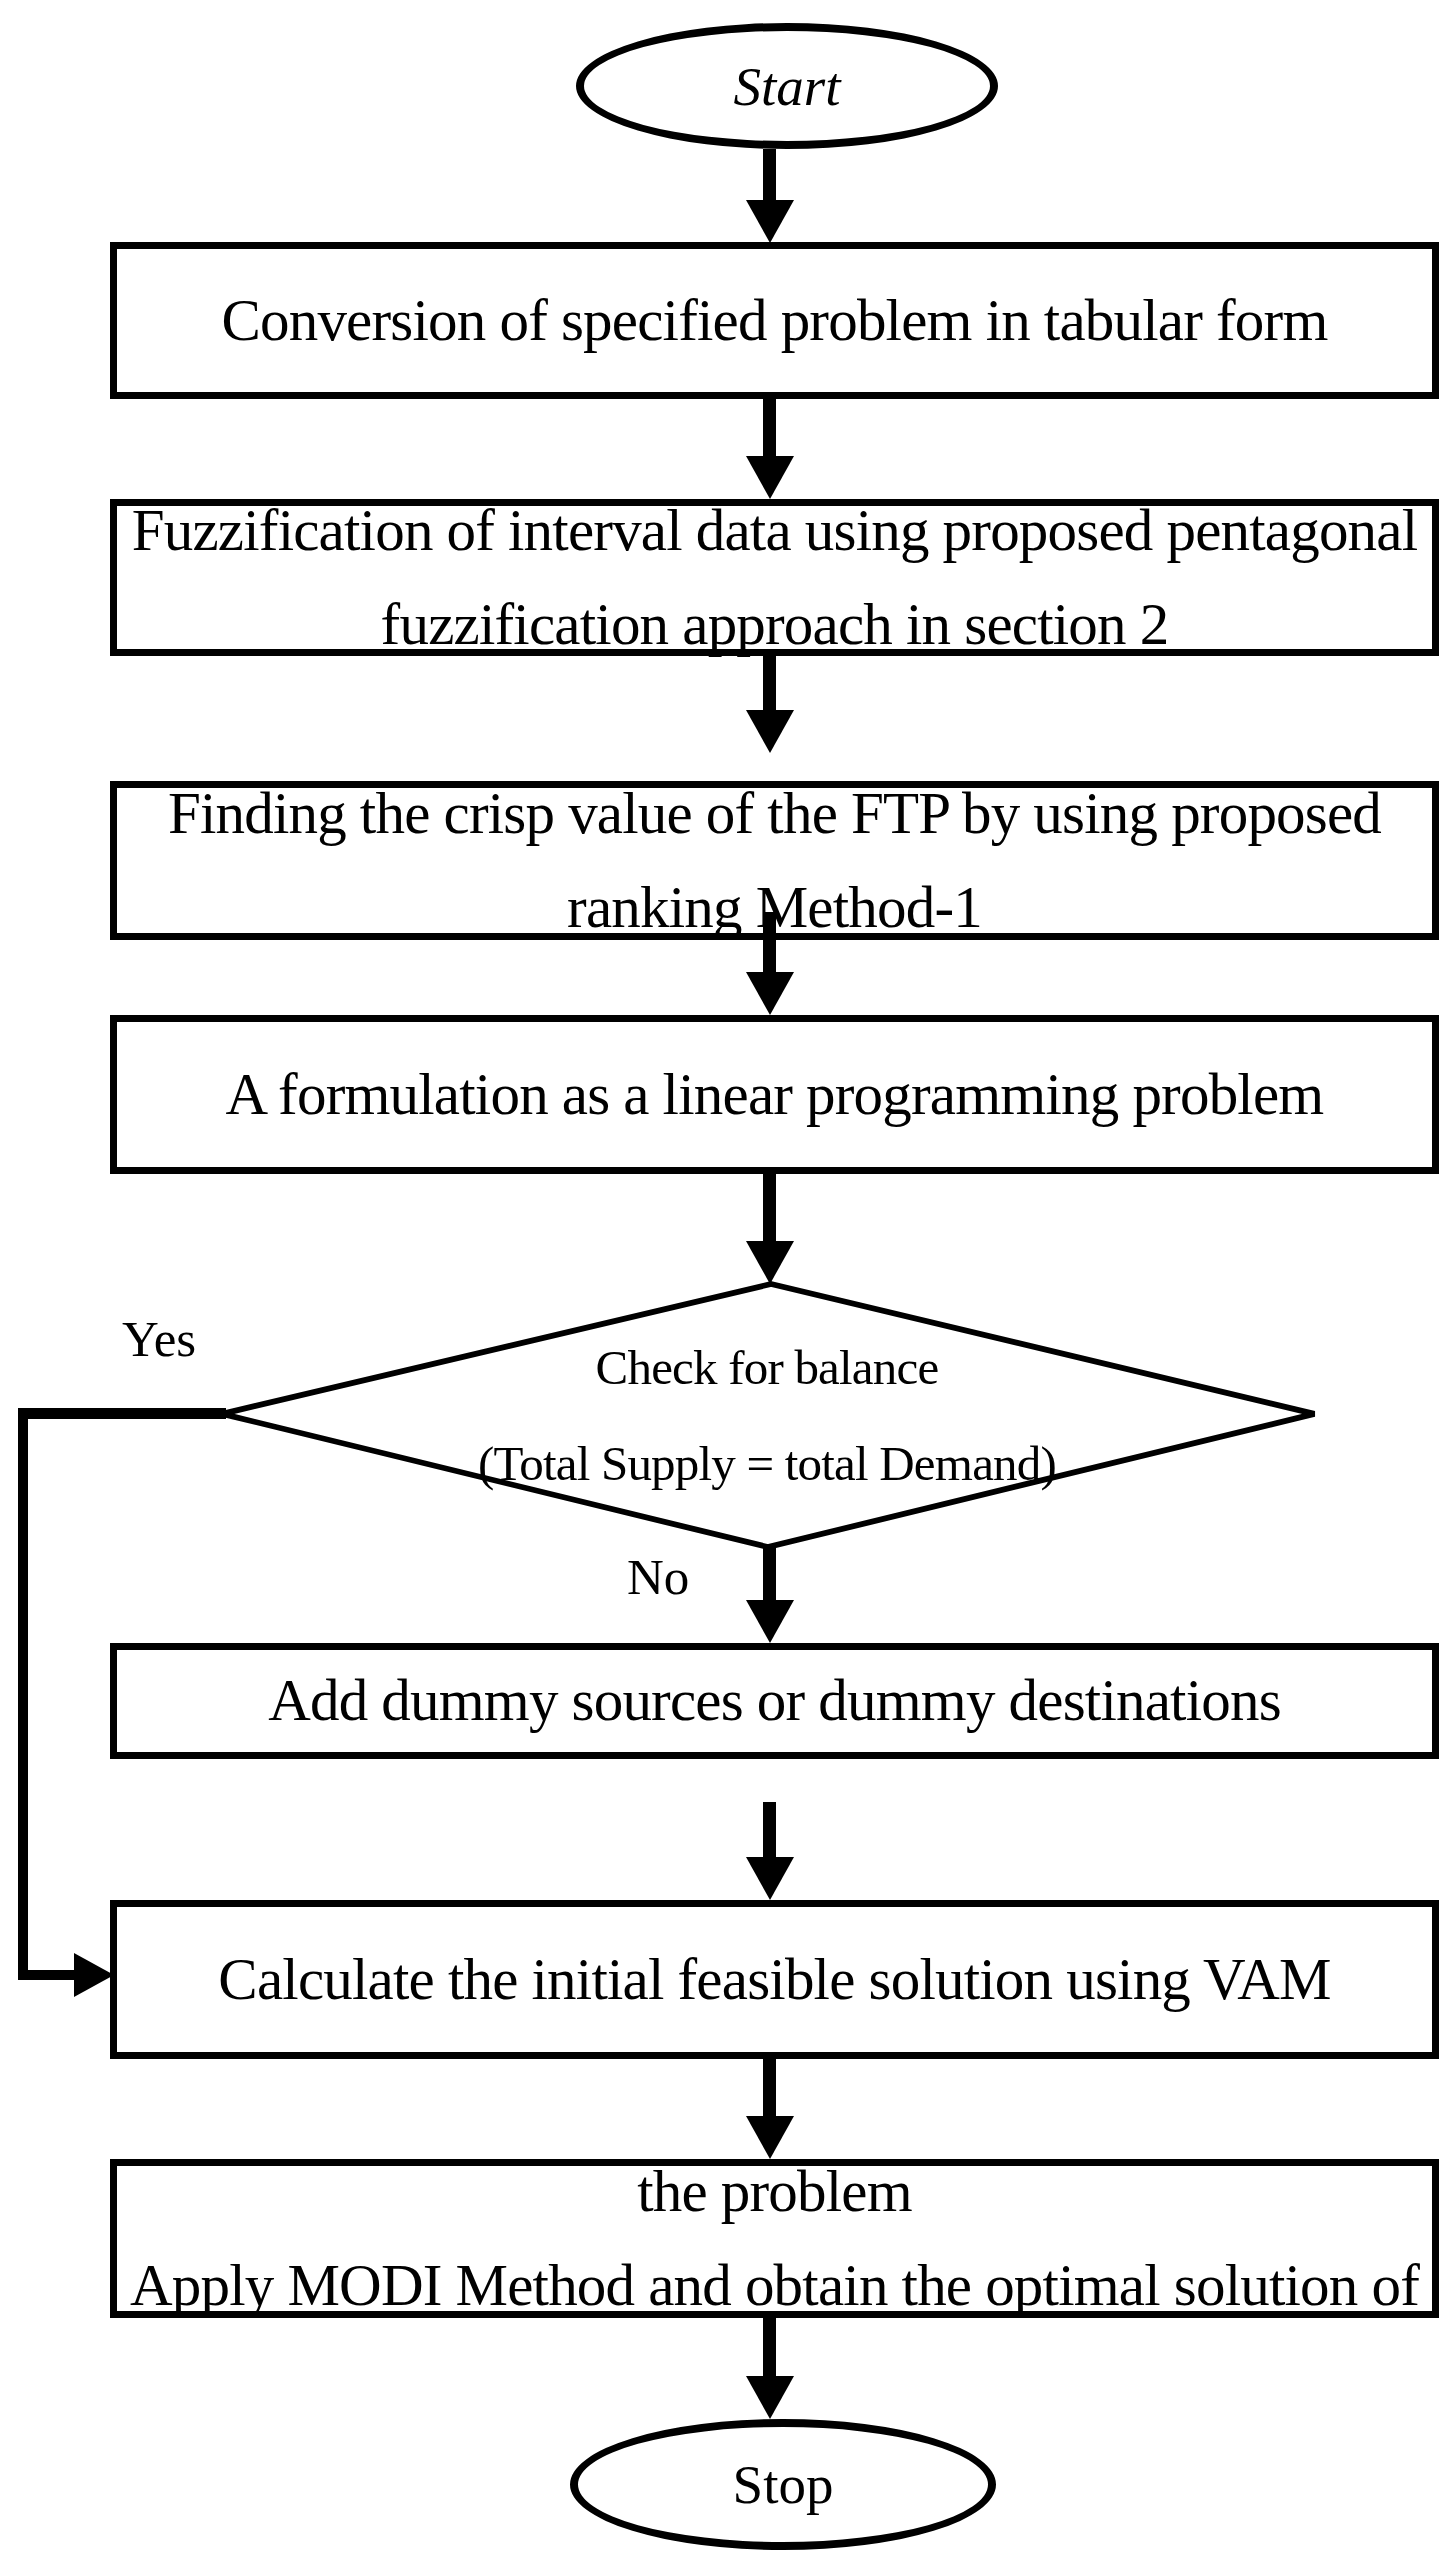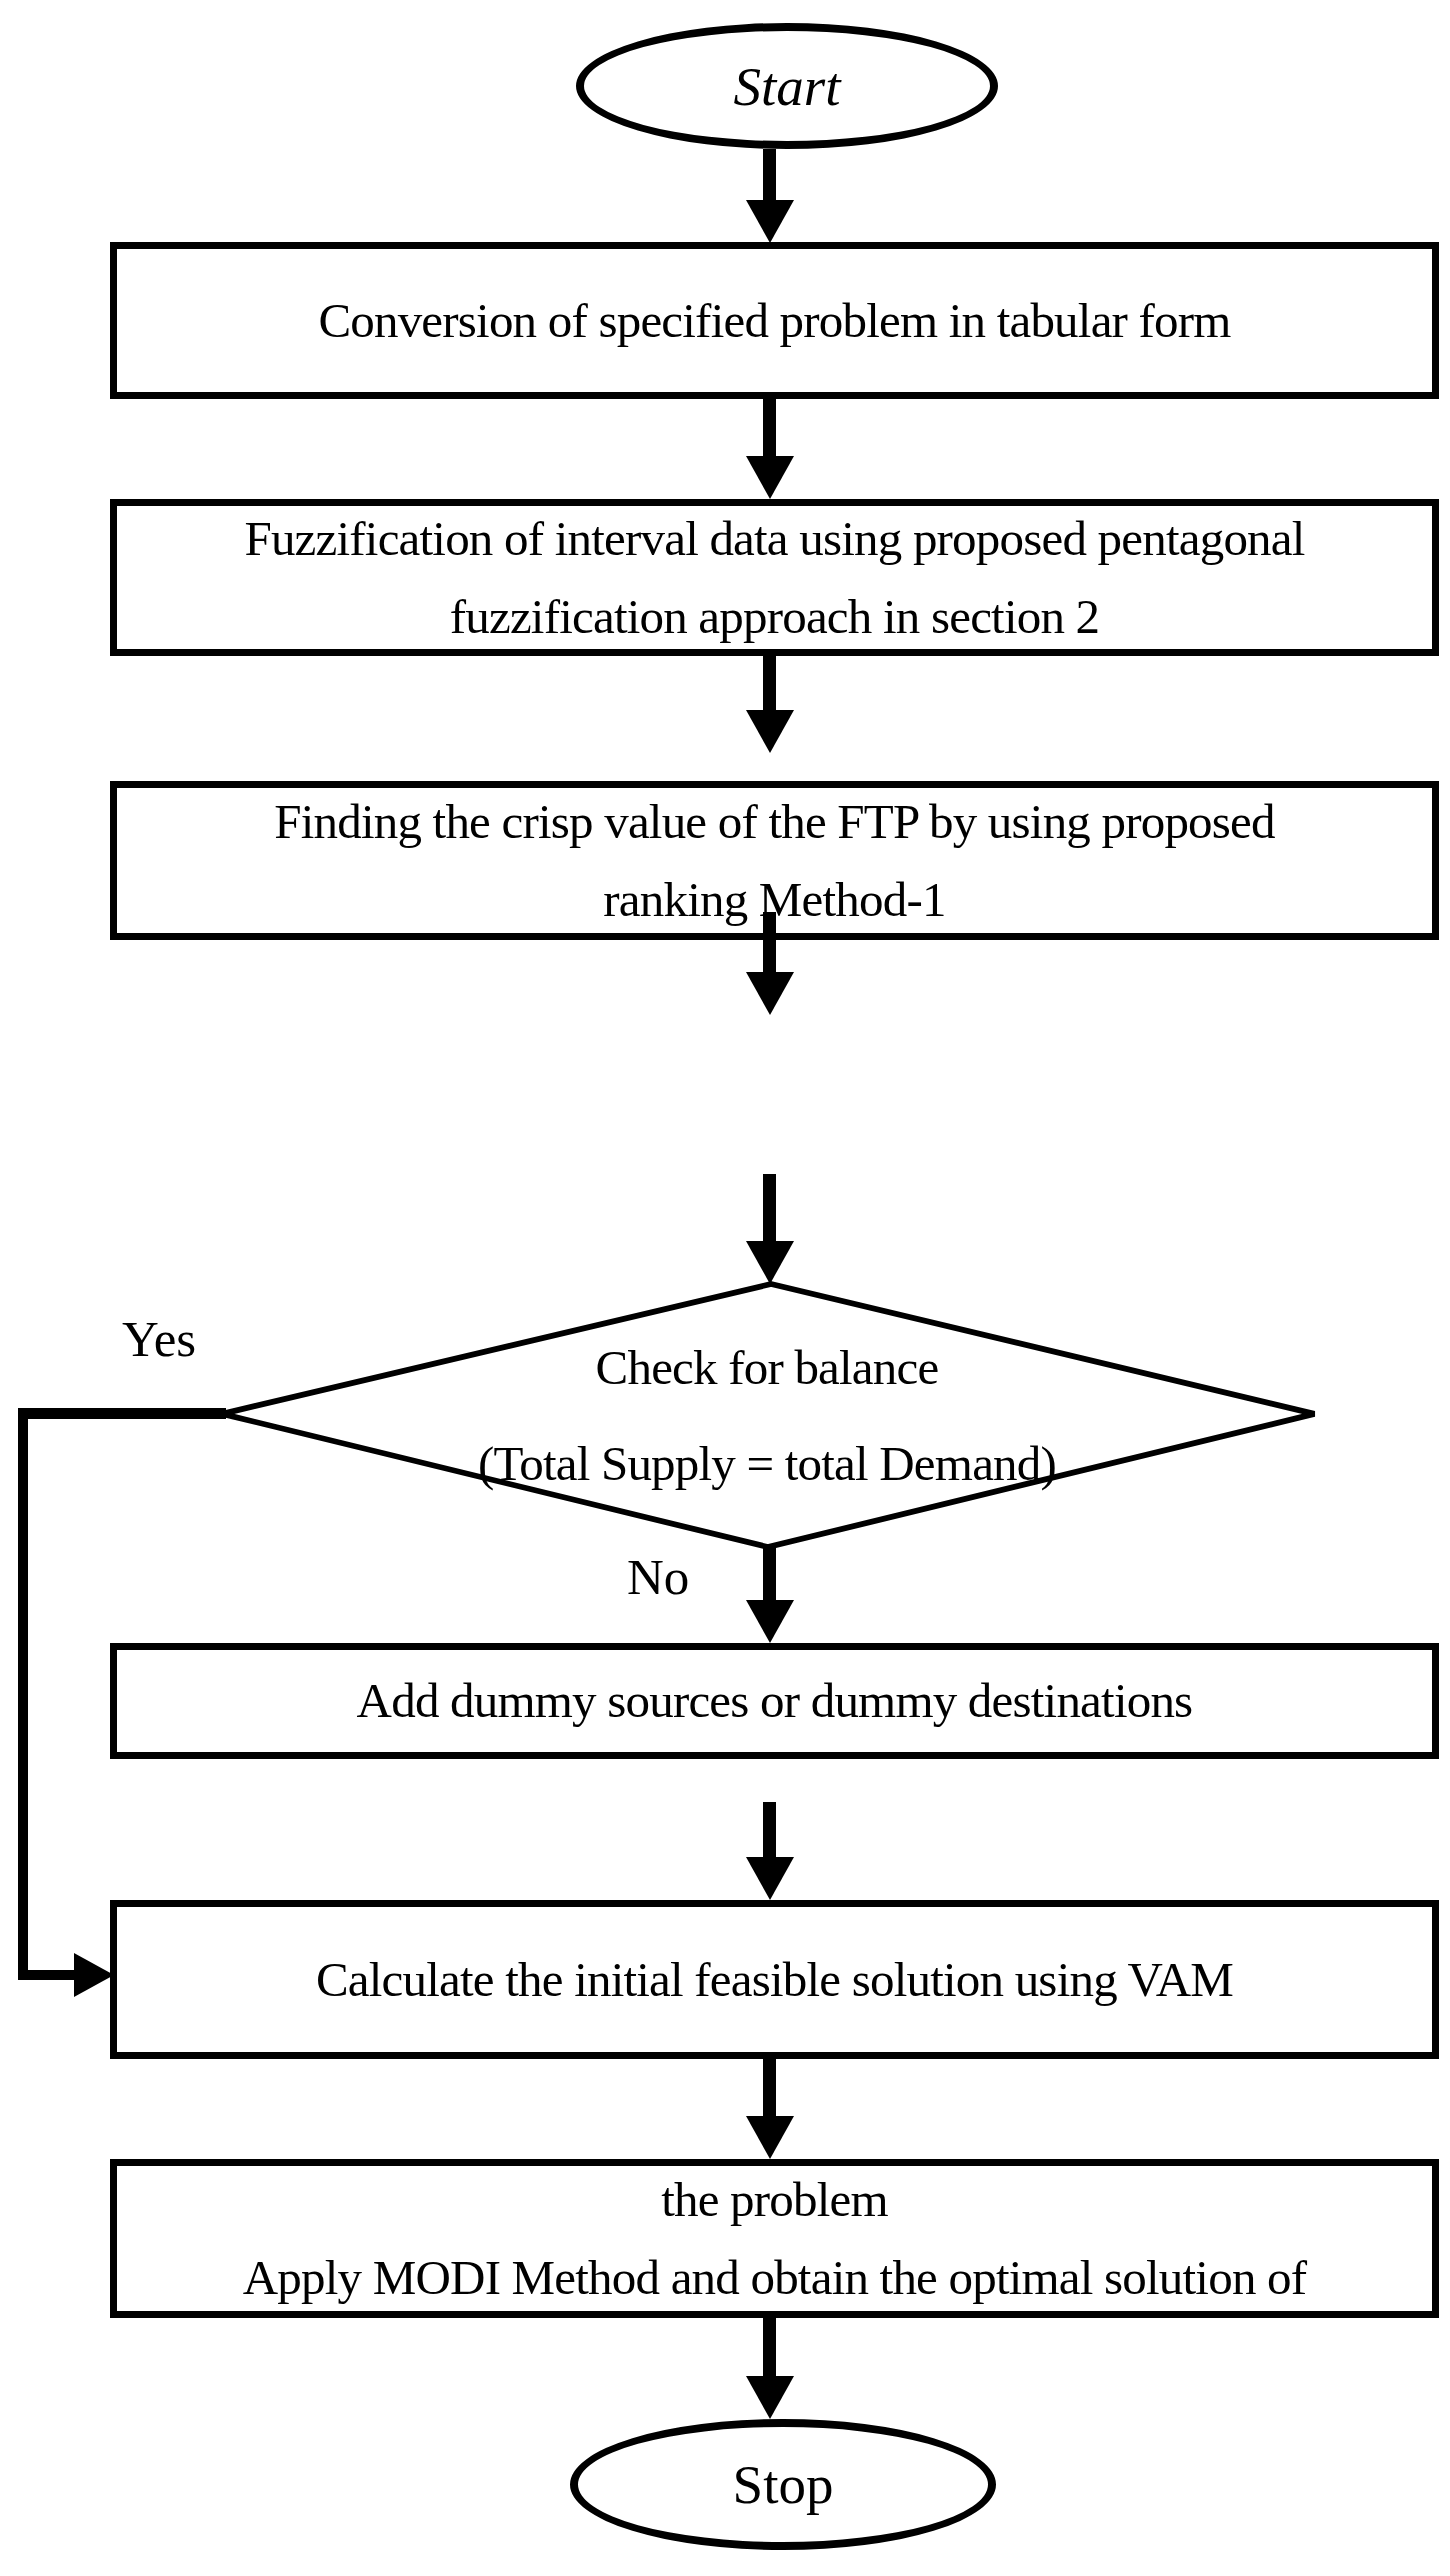--- a/index.html
+++ b/index.html
@@ -18,21 +18,21 @@
     left:110px;
     width:1329px;
     box-sizing:border-box;
     border:7.4px solid #000;
     background:#fff;
     display:flex;
     flex-direction:column;
     align-items:center;
     justify-content:center;
     text-align:center;
-    font-size:49px;
+    font-size:59px;
     line-height:1.58;
     letter-spacing:-0.8px;
   }
   
   .terminator {
     position:absolute;
     box-sizing:border-box;
     border:8.3px solid #000;
     border-radius:50%;
     background:#fff;
@@ -101,20 +101,23 @@
   <div class="head-down" style="top:710px;"></div>
 
   <div class="pbox" style="top:753px; height:159px;margin-top:28px;">
     <span class="line">Finding the crisp value of the FTP by using proposed</span>
     <span class="line">ranking Method-1</span>
   </div>
 
   <div class="stem-v" style="top:912px; height:61px;"></div>
   <div class="head-down" style="top:972px;"></div>
 
+  <div class="pbox" style="top:1015px; height:159px;">
+    <span>A formulation as a linear programming problem</span>
+  </div>
 
   <div class="stem-v" style="top:1174px; height:68px;"></div>
   <div class="head-down" style="top:1241px;"></div>
 
   <div class="diamond-wrap">
     <svg viewBox="0 0 1340 330" preserveAspectRatio="none">
       <polygon points="675,6 1332,163 671,324 11,163" fill="#ffffff" stroke="#000000" stroke-width="7"></polygon>
     </svg>
     <div class="diamond-text">
       <span class="line">Check for balance</span>

